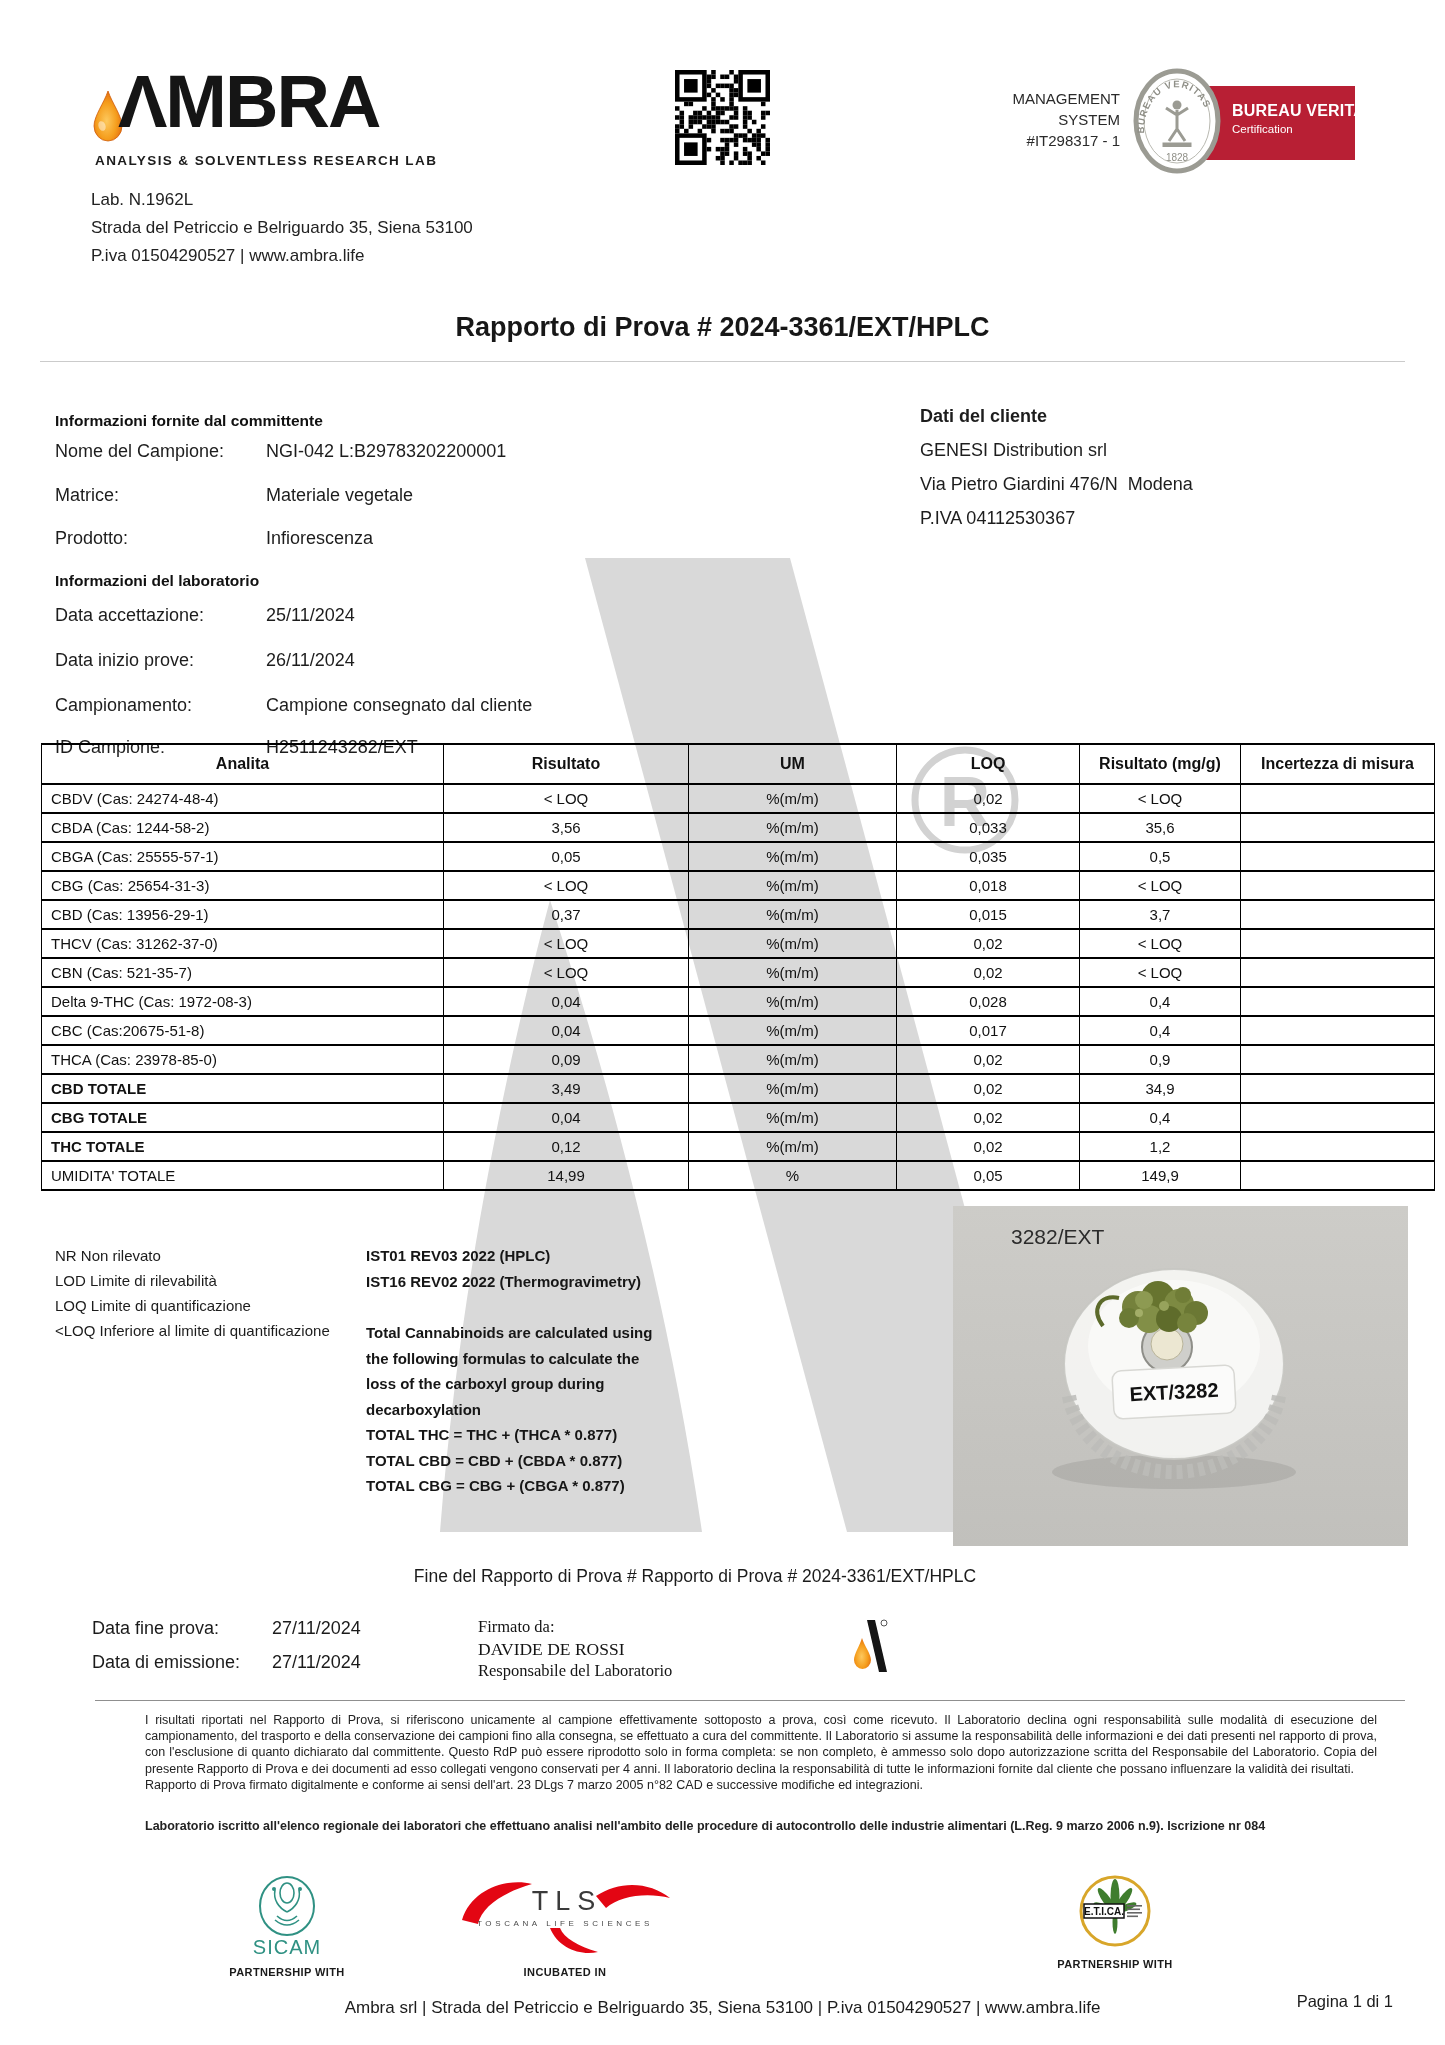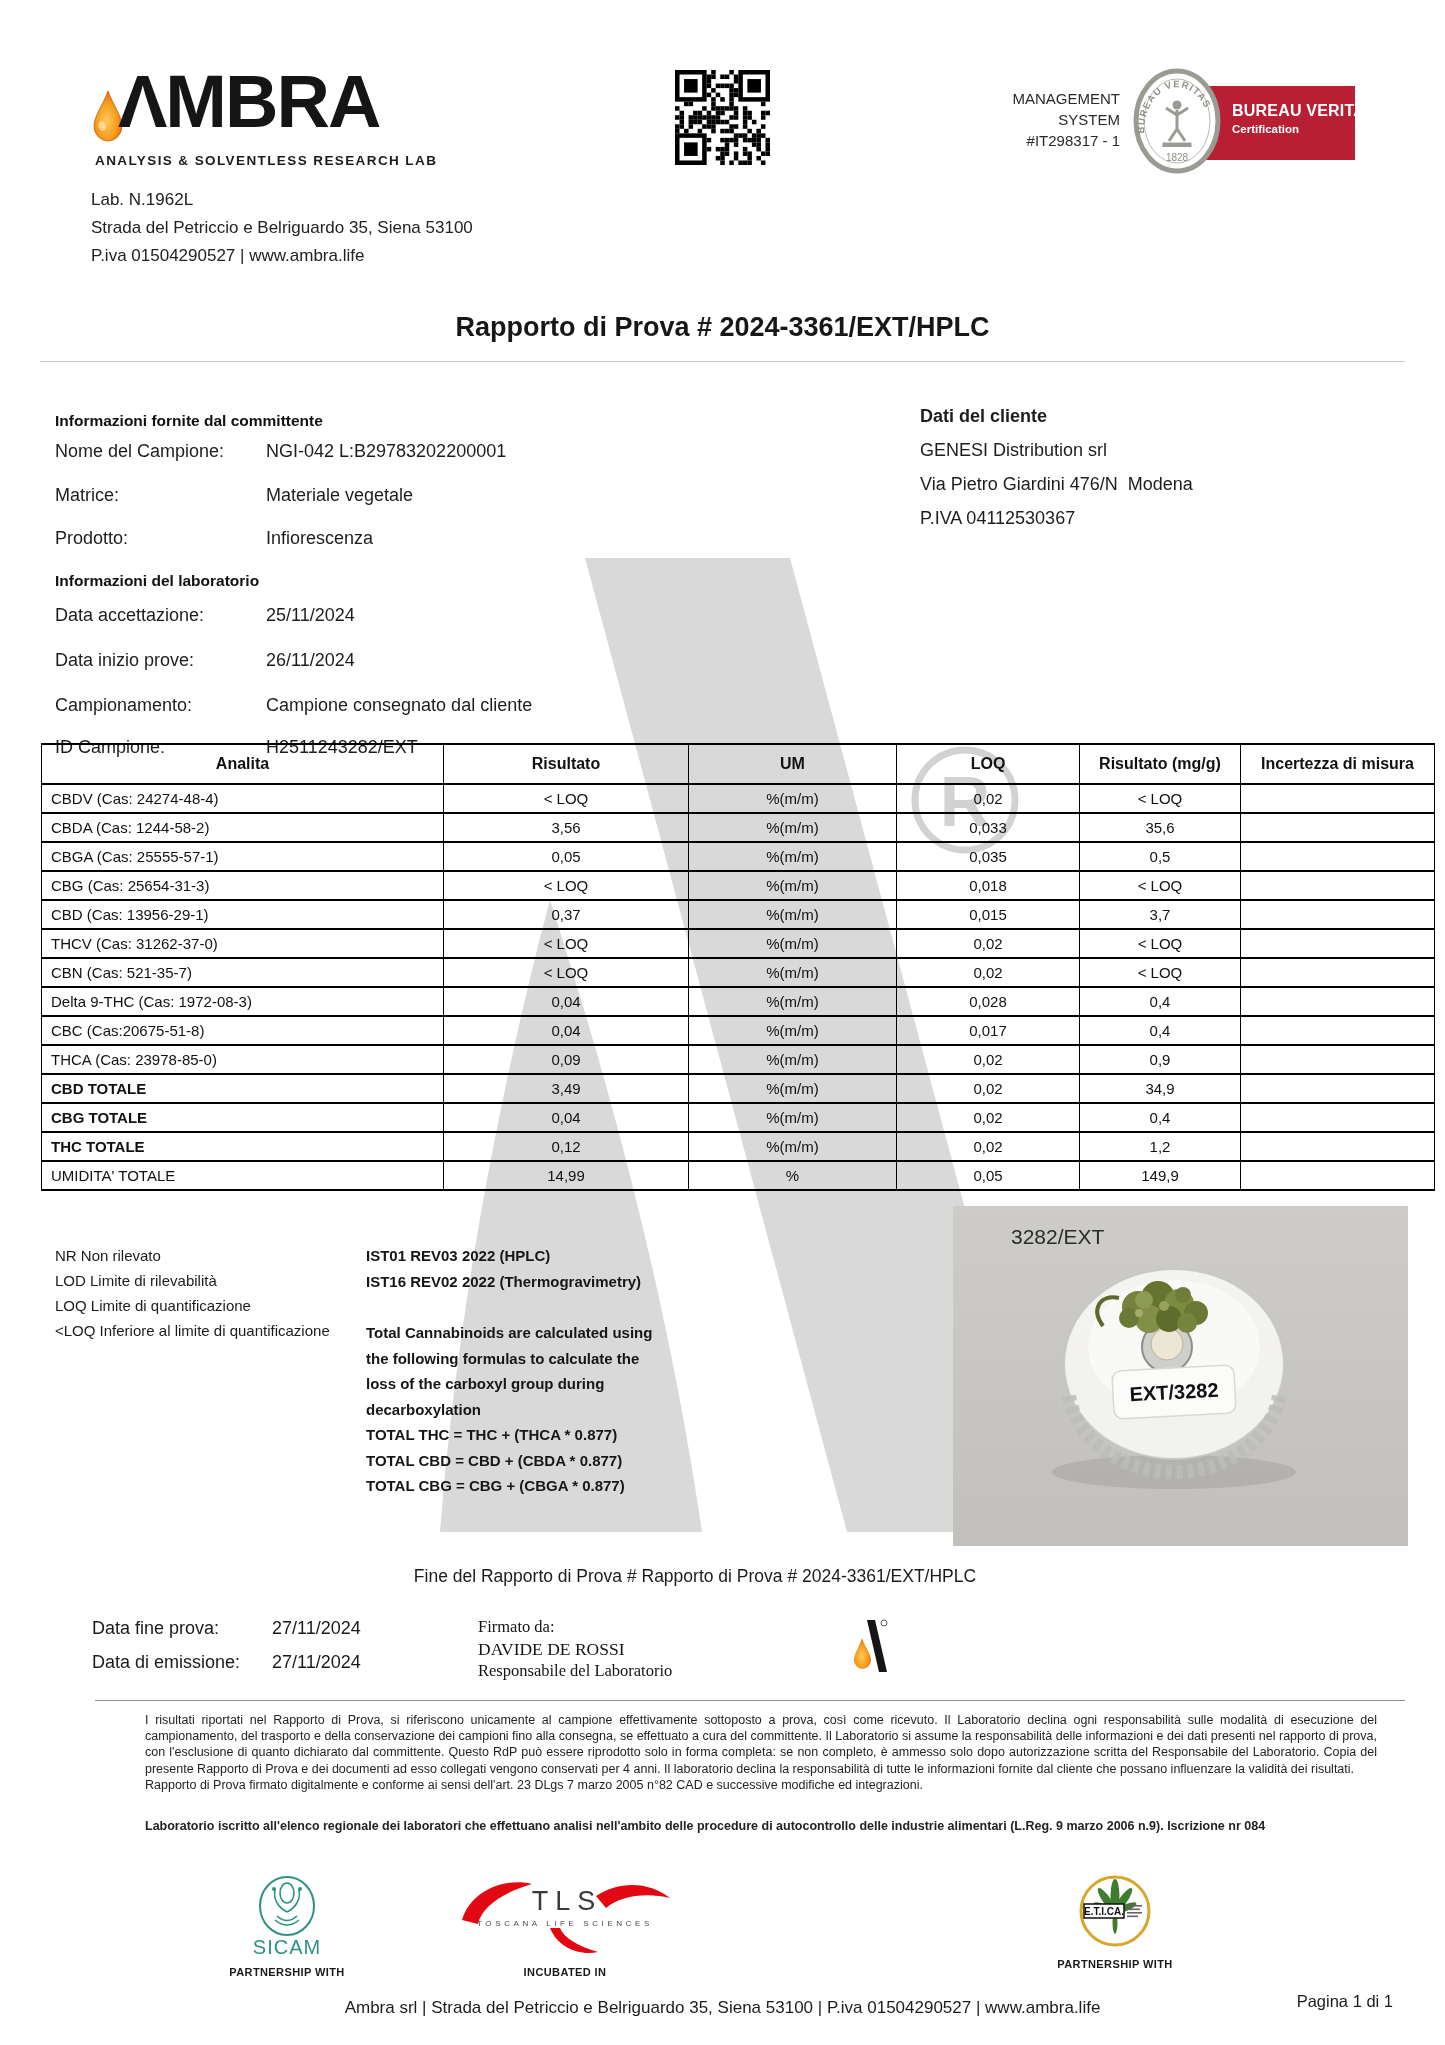--- a/index.html
+++ b/index.html
@@ -11,21 +11,21 @@
   
   .wm { position:absolute; inset:0; pointer-events:none; }
 
   
   .brand-word { left:118px; top:70px; font-size:74px; font-weight:800; letter-spacing:-2px; color:#151515; line-height:64px; }
   .brand-tag { left:95px; top:153px; font-size:13.5px; font-weight:700; letter-spacing:1.4px; color:#1c1c1c; }
   .lab-line { left:91px; font-size:17px; color:#222; }
   .mgmt { right:325px; width:200px; text-align:right; font-size:15px; line-height:21px; color:#2a2a2a; }
   .bv-box { background:#b81f34; }
   .bv-title { left:1232px; top:102px; color:#fff; font-weight:700; font-size:16px; letter-spacing:0.2px; }
-  .bv-sub { left:1232px; top:123px; color:#fff; font-weight:700; font-size:11.5px; }
+  .bv-sub { left:1232px; top:123px; color:#fff; font-weight:400; font-size:11.5px; }
 
   .report-title { left:0; top:312px; width:100%; text-align:center; font-size:27px; font-weight:700; color:#171717; }
   .rule { border-top:1px solid #cbcbcb; }
 
   .sec-title { font-size:15.5px; font-weight:700; color:#111; }
   .inforow { left:55px; width:820px; font-size:18px; color:#1d1d1d; }
   .inforow .val { position:absolute; left:211px; top:0; white-space:pre; }
   .client-line { left:920px; font-size:18px; color:#1d1d1d; white-space:pre; }
 
   

